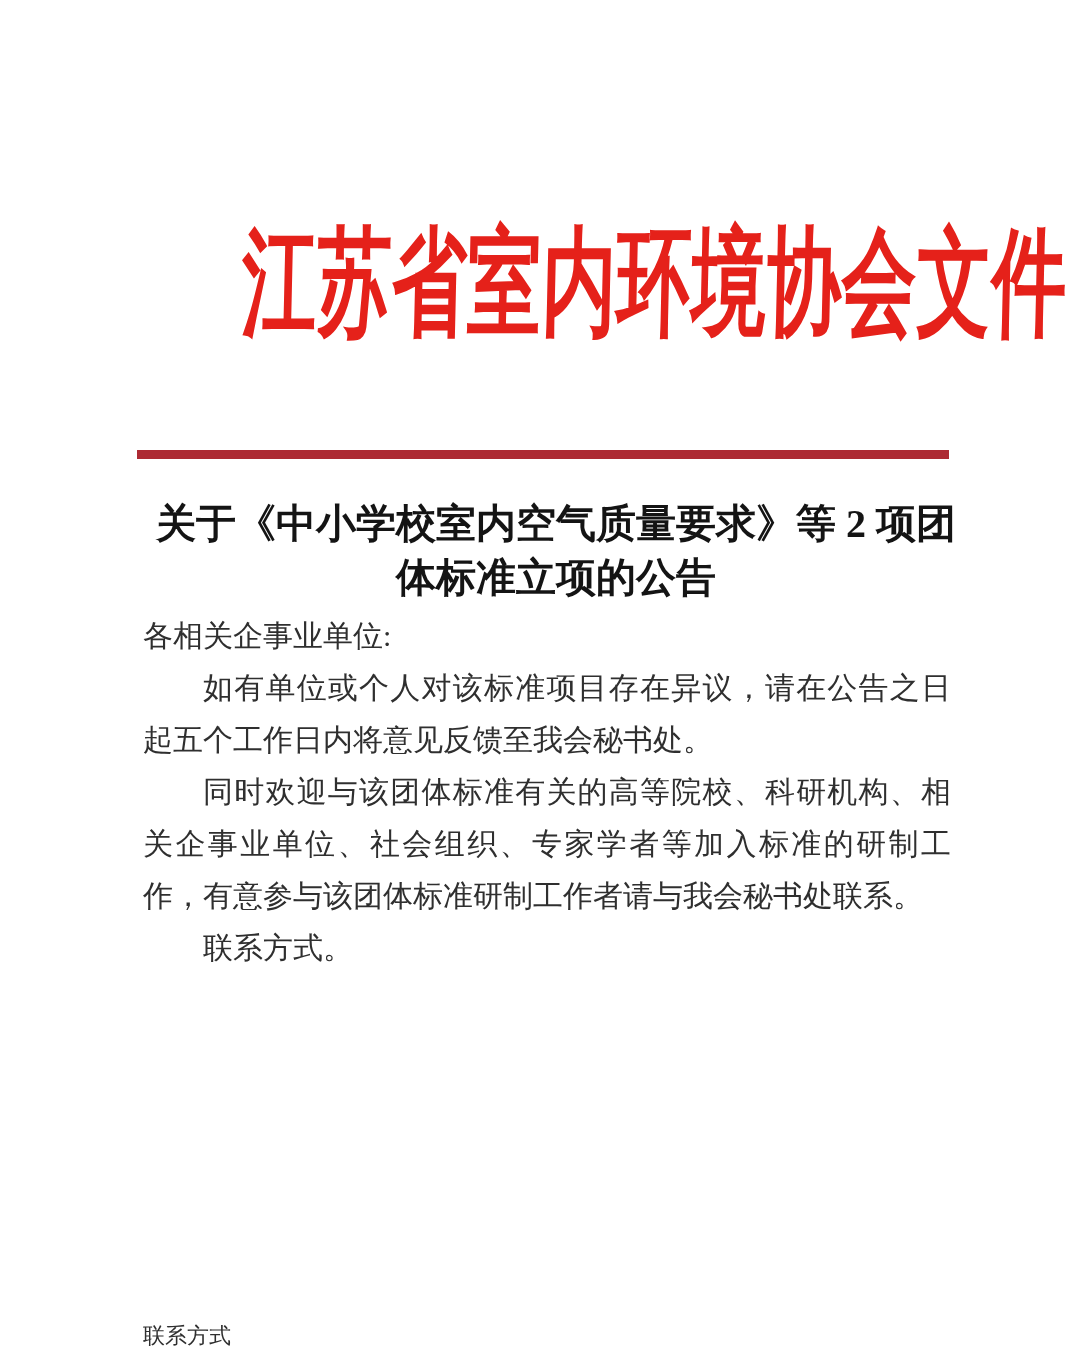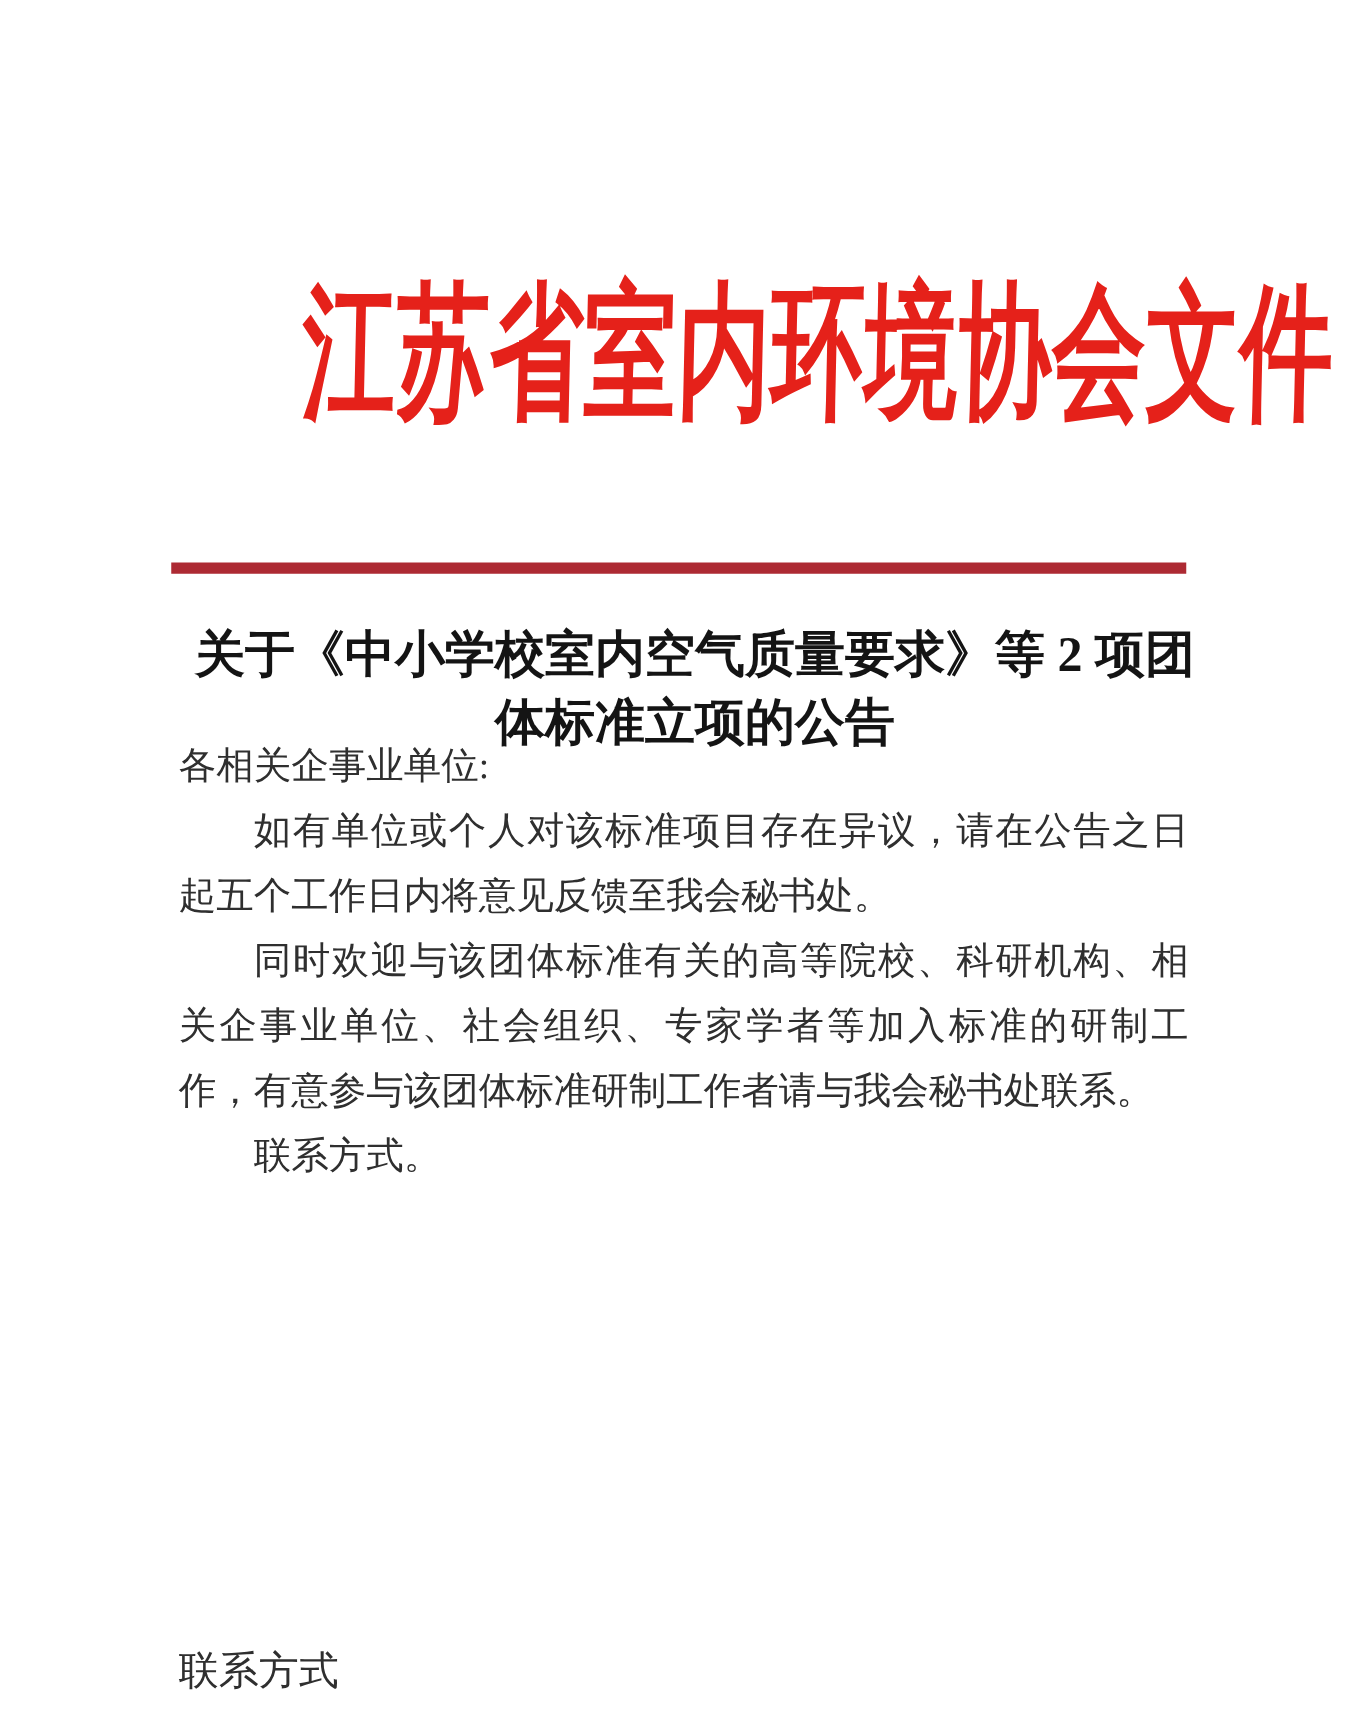--- a/index.html
+++ b/index.html
@@ -75,39 +75,39 @@
     font-size: 40px;
     line-height: 54px;
     font-weight: bold;
     color: var(--heading-text);
   }
   .title-line { display: block; }
 
   
   .body-text {
     position: absolute;
-    top: 587px;
+    top: 610px;
     left: 143px;
     width: 808px;
     font-size: 30px;
     line-height: 52px;
     color: var(--body-text);
     text-align: justify;
     text-justify: inter-character;
   }
   .body-text p { margin: 0; }
   .salutation { text-indent: 0; }
   .para { text-indent: 2em; }
 
   
   .contact {
     position: absolute;
     top: 1314px;
     left: 143px;
-    font-size: 32px;
+    font-size: 22px;
     line-height: 44px;
     color: var(--body-text);
   }
 </style>
 </head>
 <body>
 
 <div class="page">
 
   <div class="masthead">

